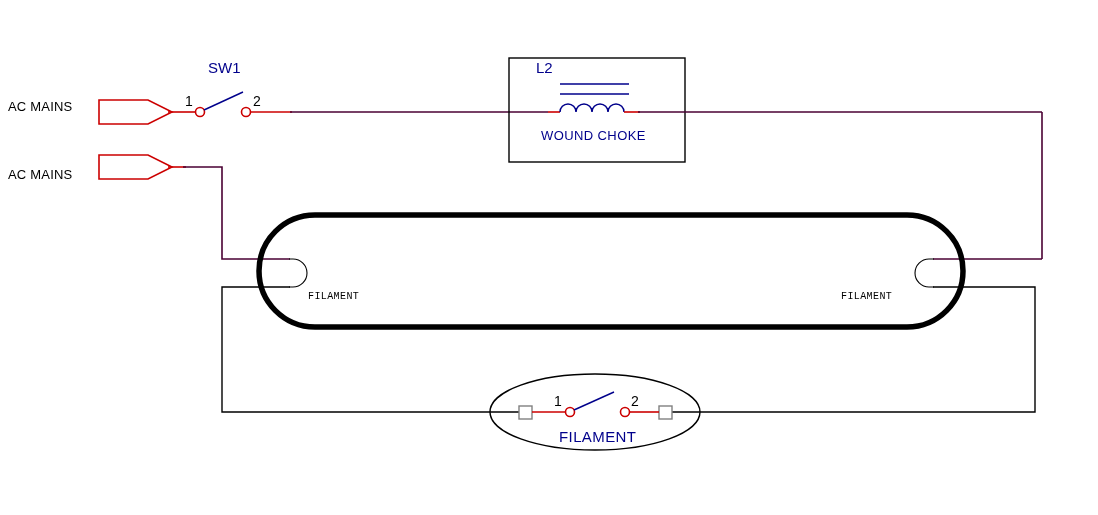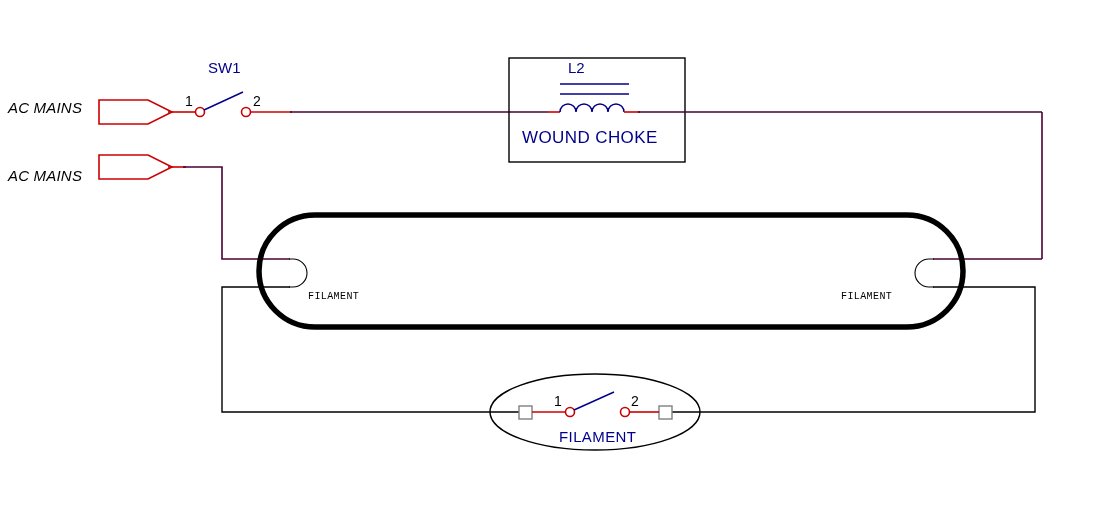--- a/index.html
+++ b/index.html
@@ -24,41 +24,41 @@
     position: absolute;
     left: 0;
     top: 0;
   }
   .lbl {
     position: absolute;
     white-space: nowrap;
     font-family: "Liberation Sans", sans-serif;
   }
   .lbl-acmains {
-    font-size: 15px;
+    font-size: 13px;
     color: #000000;
     letter-spacing: 0.2px;
-    font-style: italic;
   }
   .lbl-sw1 {
     font-size: 15px;
     color: #00008b;
   }
   .lbl-term {
     font-size: 14px;
     color: #000000;
   }
   .lbl-l2 {
     font-size: 15px;
     color: #00008b;
   }
   .lbl-choke {
-    font-size: 17px;
+    font-size: 13px;
     color: #00008b;
     letter-spacing: 0.4px;
+    margin-left: 19px;
   }
   .lbl-tube {
     font-size: 29px;
     color: #000000;
     letter-spacing: 0.5px;
   }
   .lbl-filament {
     font-size: 10px;
     color: #000000;
     font-family: "Liberation Mono", monospace;
@@ -143,21 +143,21 @@
   <div class="lbl lbl-acmains" style="left:8px; top:99px;">AC MAINS</div>
 
   <div class="lbl lbl-acmains" style="left:8px; top:167px;">AC MAINS</div>
 
   <div class="lbl lbl-sw1" style="left:208px; top:59px;">SW1</div>
 
   <div class="lbl lbl-term" style="left:185px; top:93px;">1</div>
 
   <div class="lbl lbl-term" style="left:253px; top:93px;">2</div>
 
-  <div class="lbl lbl-l2" style="left:568px; top:59px;">L2</div>
+  <div class="lbl lbl-l2" style="left:536px; top:59px;">L2</div>
 
   <div class="lbl lbl-choke" style="left:522px; top:128px;">WOUND CHOKE</div>
 
 
   <div class="lbl lbl-filament" style="left:308px; top:291px;">FILAMENT</div>
 
   <div class="lbl lbl-filament" style="left:841px; top:291px;">FILAMENT</div>
 
   <div class="lbl lbl-term" style="left:554px; top:393px;">1</div>
 

